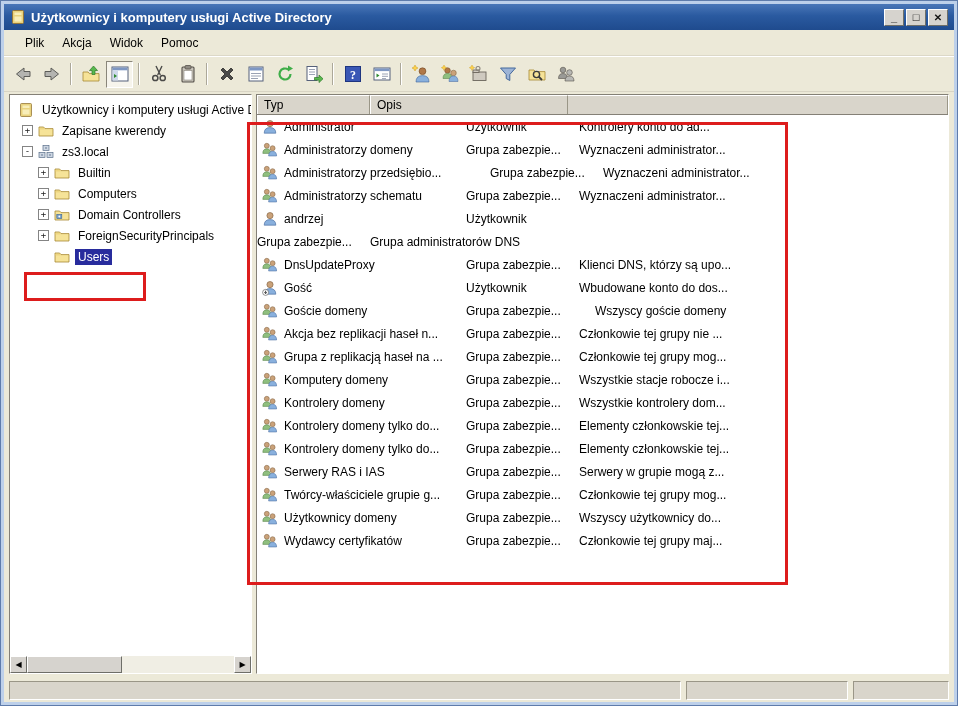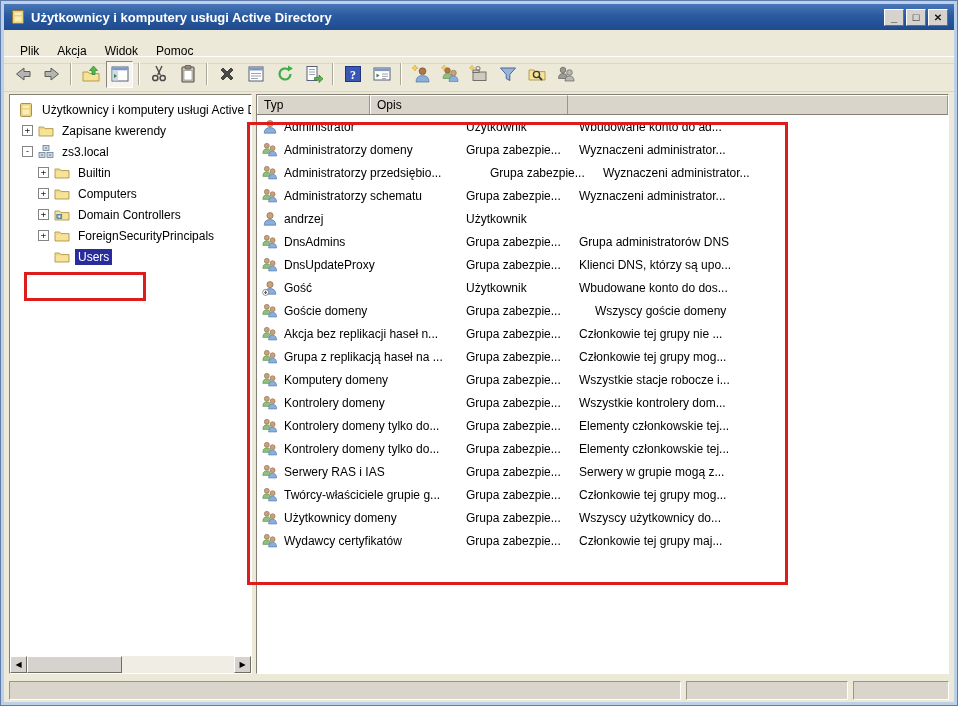--- a/index.html
+++ b/index.html
@@ -19,21 +19,21 @@
   .win-btns{display:flex; gap:2px; margin-right:2px;}
   .win-btn{width:20px; height:17px; background:#d6d3ce; border:1px solid;
            border-color:#fff #6e6e68 #6e6e68 #fff; font-size:11px; font-weight:bold;
            line-height:13px; text-align:center; padding:0; cursor:default; color:#111;}
   .win-btn.close{font-size:10px;}
 
   
   .chrome-body{position:absolute; left:0; top:26px; right:0; bottom:0; background:#ece9d8;}
 
   .menubar{position:absolute; left:0; top:0; right:0; height:26px; display:flex; align-items:center;
-           padding-left:7px; border-bottom:1px solid #dcd8c8;margin-top:8px;}
+           padding-left:12px; border-bottom:1px solid #dcd8c8;}
   .menu-item{padding:3px 9px; cursor:default;}
 
   .toolbar{position:absolute; left:0; top:26px; right:0; height:36px; display:flex; align-items:center;
            padding-left:4px; border-top:1px solid #fff; border-bottom:1px solid #d8d4c4;}
   .tb-btn{width:27px; height:27px; background:transparent; border:1px solid transparent;
           display:flex; align-items:center; justify-content:center; padding:0; margin:0 1px;}
   .tb-btn.pressed{background:#f6f4ec; border-color:#8a867a #fff #fff #8a867a;}
   .tb-ic{width:20px; height:20px; display:block;}
   .tb-ic svg{width:20px; height:20px; display:block;}
   .tb-sep{width:2px; height:22px; margin:0 4px; border-left:1px solid #aca899; border-right:1px solid #fff;}
@@ -395,21 +395,21 @@
                 <div class="lc name" style="width: 209px;">
                   <span class="li-icon">
                     <svg viewBox="0 0 16 16">
                       <circle cx="8" cy="4.6" r="3.1" fill="#caa27a" stroke="#7a5a38" stroke-width="0.6"></circle>
                       <path d="M2.2 14.2 Q2.2 8.6 8 8.6 Q13.8 8.6 13.8 14.2 Z" fill="#89b0dd" stroke="#40649a" stroke-width="0.6"></path>
                     </svg>
                   </span>
                   <span>Administrator</span>
                 </div>
                 <div class="lc" style="width: 113px;">Użytkownik</div>
-                <div class="lc" style="width: 198px;">Wbudowane konto do ad...</div>
+                <div class="lc" style="width: 198px;">Kontrolery konto do ad...</div>
               </div>
               <div class="lrow">
                 <div class="lc name" style="width: 209px;">
                   <span class="li-icon">
                     <svg viewBox="0 0 16 16">
                       <circle cx="4.8" cy="3.8" r="2.5" fill="#caa27a" stroke="#7a5a38" stroke-width="0.5"></circle>
                       <path d="M0.8 11.4 Q0.8 6.8 4.8 6.8 Q8.8 6.8 8.8 11.4 Z" fill="#8fbf7f" stroke="#4e7a3e" stroke-width="0.5"></path>
                       <circle cx="10.6" cy="6.2" r="2.5" fill="#caa27a" stroke="#7a5a38" stroke-width="0.5"></circle>
                       <path d="M6.6 14 Q6.6 9.3 10.6 9.3 Q14.6 9.3 14.6 14 Z" fill="#89b0dd" stroke="#40649a" stroke-width="0.5"></path>
                     </svg>
@@ -456,31 +456,20 @@
                       <circle cx="8" cy="4.6" r="3.1" fill="#caa27a" stroke="#7a5a38" stroke-width="0.6"></circle>
                       <path d="M2.2 14.2 Q2.2 8.6 8 8.6 Q13.8 8.6 13.8 14.2 Z" fill="#89b0dd" stroke="#40649a" stroke-width="0.6"></path>
                     </svg>
                   </span>
                   <span>andrzej</span>
                 </div>
                 <div class="lc" style="width: 113px;">Użytkownik</div>
                 <div class="lc" style="width: 198px;"></div>
               </div>
               <div class="lrow">
-                <div class="lc name" style="width: 209px;">
-                  <span class="li-icon">
-                    <svg viewBox="0 0 16 16">
-                      <circle cx="4.8" cy="3.8" r="2.5" fill="#caa27a" stroke="#7a5a38" stroke-width="0.5"></circle>
-                      <path d="M0.8 11.4 Q0.8 6.8 4.8 6.8 Q8.8 6.8 8.8 11.4 Z" fill="#8fbf7f" stroke="#4e7a3e" stroke-width="0.5"></path>
-                      <circle cx="10.6" cy="6.2" r="2.5" fill="#caa27a" stroke="#7a5a38" stroke-width="0.5"></circle>
-                      <path d="M6.6 14 Q6.6 9.3 10.6 9.3 Q14.6 9.3 14.6 14 Z" fill="#89b0dd" stroke="#40649a" stroke-width="0.5"></path>
-                    </svg>
-                  </span>
-                  <span>DnsAdmins</span>
-                </div>
                 <div class="lc" style="width: 113px;">Grupa zabezpie...</div>
                 <div class="lc" style="width: 198px;">Grupa administratorów DNS</div>
               </div>
               <div class="lrow">
                 <div class="lc name" style="width: 209px;">
                   <span class="li-icon">
                     <svg viewBox="0 0 16 16">
                       <circle cx="4.8" cy="3.8" r="2.5" fill="#caa27a" stroke="#7a5a38" stroke-width="0.5"></circle>
                       <path d="M0.8 11.4 Q0.8 6.8 4.8 6.8 Q8.8 6.8 8.8 11.4 Z" fill="#8fbf7f" stroke="#4e7a3e" stroke-width="0.5"></path>
                       <circle cx="10.6" cy="6.2" r="2.5" fill="#caa27a" stroke="#7a5a38" stroke-width="0.5"></circle>

